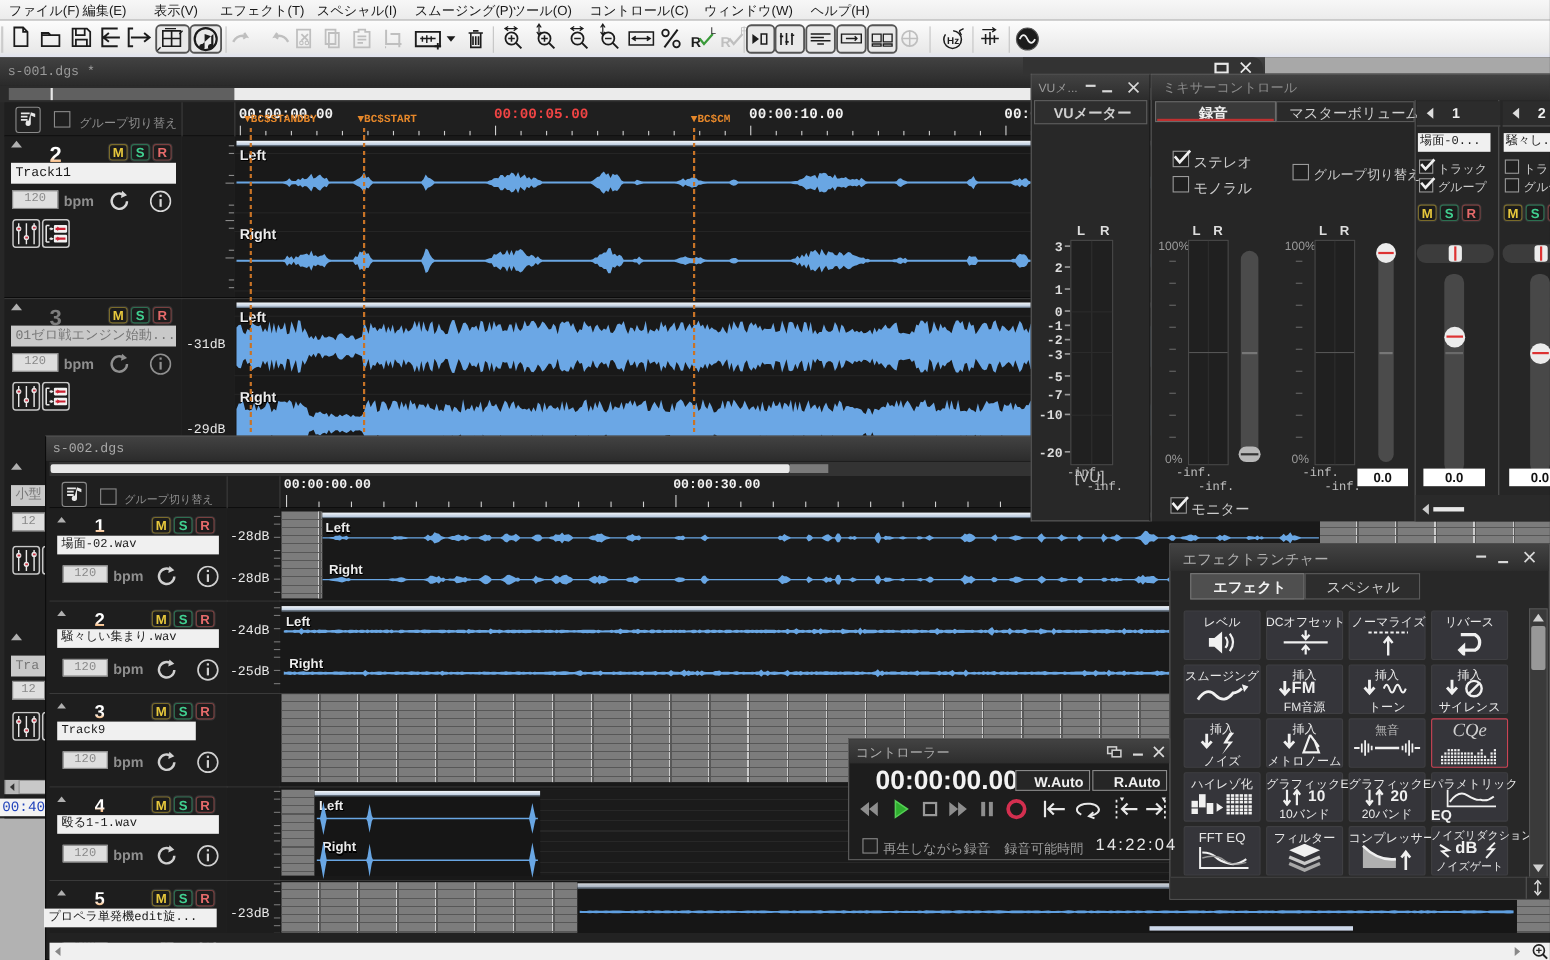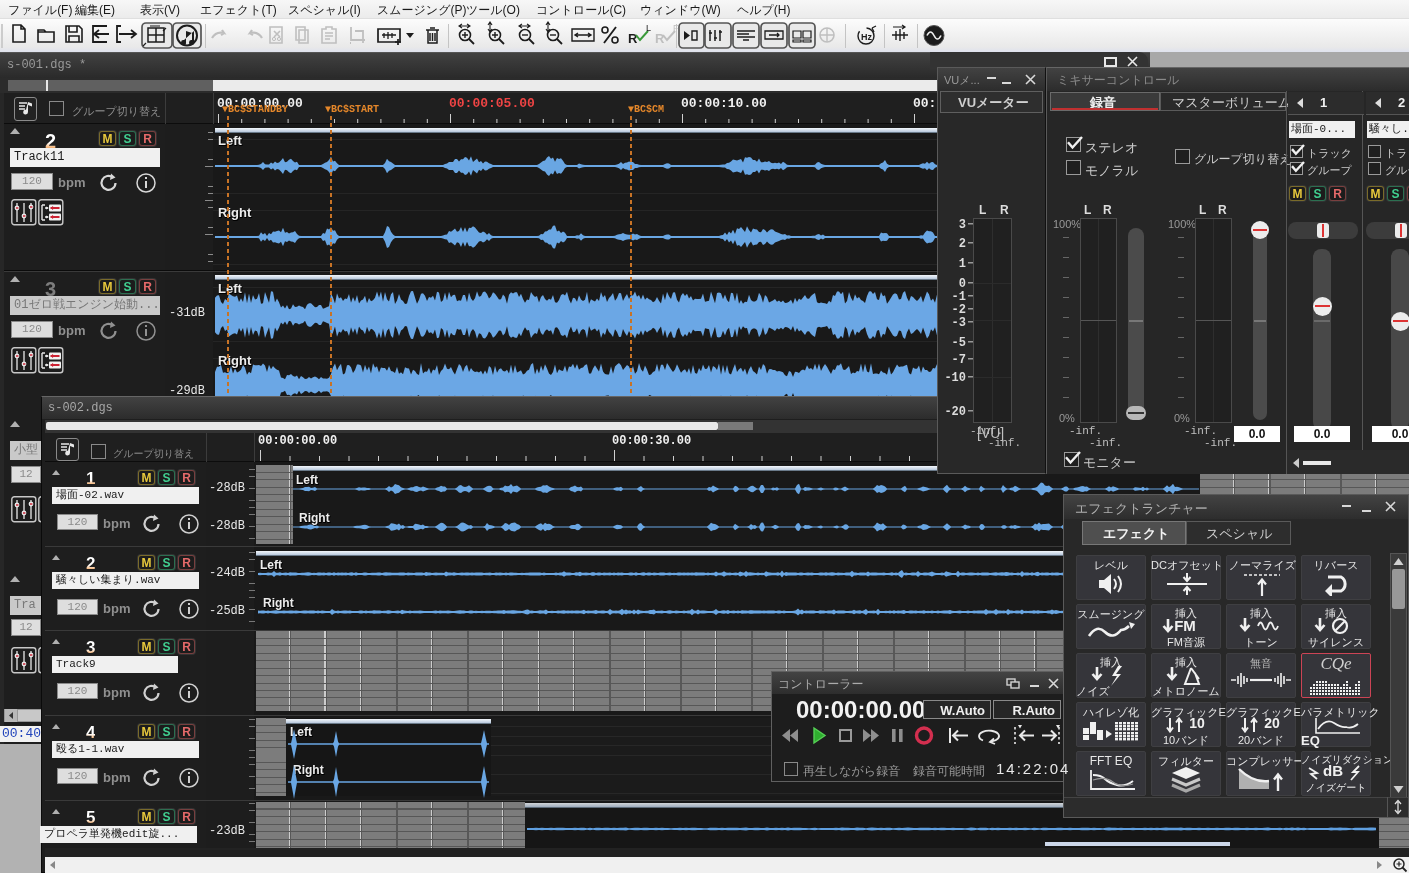--- a/index.html
+++ b/index.html
@@ -847,21 +847,21 @@
     <circle cx="27" cy="9" r="7" stroke="#f0f0f0" stroke-width="2.2" fill="none"></circle>
     <path d="M22 14 l10 -10" stroke="#f0f0f0" stroke-width="2.2"></path>
   </svg>
 <div style="position:absolute;left:1301px;top:635px;width:70px;text-align:center;font-size:11px;color:#e8e8e8;font-weight:normal;white-space:nowrap;overflow:visible">サイレンス</div>
 <div style="position:absolute;left:1076px;top:653px;width:70px;height:45px;background:#35353a;border:1px solid #3f3f42;border-radius:2px"></div>
 <div style="position:absolute;left:1076px;top:655px;width:70px;text-align:center;font-size:11px;color:#e8e8e8;font-weight:normal;white-space:nowrap;overflow:visible">挿入</div>
 <svg width="50" height="20" style="position:absolute;left:1090px;top:666px">
     <path d="M7 1 v11 m-4.5 -4 l4.5 5 4.5 -5" stroke="#f0f0f0" stroke-width="2.6" fill="none"></path>
     <path d="M28 0 l-6 10 h5 l-6 10 l10 -12 h-5 l6 -8 z" fill="#f0f0f0"></path>
   </svg>
-<div style="position:absolute;left:1076px;top:684px;width:70px;text-align:left;font-size:11px;color:#e8e8e8;font-weight:normal;white-space:nowrap;overflow:visible">ノイズ</div>
+<div style="position:absolute;left:1076px;top:684px;width:70px;text-align:center;font-size:11px;color:#e8e8e8;font-weight:normal;white-space:nowrap;overflow:visible">ノイズ</div>
 <div style="position:absolute;left:1151px;top:653px;width:70px;height:45px;background:#35353a;border:1px solid #3f3f42;border-radius:2px"></div>
 <div style="position:absolute;left:1151px;top:655px;width:70px;text-align:center;font-size:11px;color:#e8e8e8;font-weight:normal;white-space:nowrap;overflow:visible">挿入</div>
 <svg width="50" height="20" style="position:absolute;left:1165px;top:666px">
     <path d="M7 1 v11 m-4.5 -4 l4.5 5 4.5 -5" stroke="#f0f0f0" stroke-width="2.6" fill="none"></path>
     <path d="M26 2 l-6 16 h14 l-4 -11 M26 2 l8 11" stroke="#f0f0f0" stroke-width="2" fill="none"></path>
   </svg>
 <div style="position:absolute;left:1151px;top:684px;width:70px;text-align:center;font-size:11px;color:#e8e8e8;font-weight:normal;white-space:nowrap;overflow:visible">メトロノーム</div>
 <div style="position:absolute;left:1226px;top:653px;width:70px;height:45px;background:#35353a;border:1px solid #3f3f42;border-radius:2px"></div>
 <div style="position:absolute;left:1226px;top:656px;width:70px;text-align:center;font-size:11px;color:#b8b8b8;font-weight:normal;white-space:nowrap;overflow:visible">無音</div>
 <svg width="62" height="18" style="position:absolute;left:1230px;top:671px">

